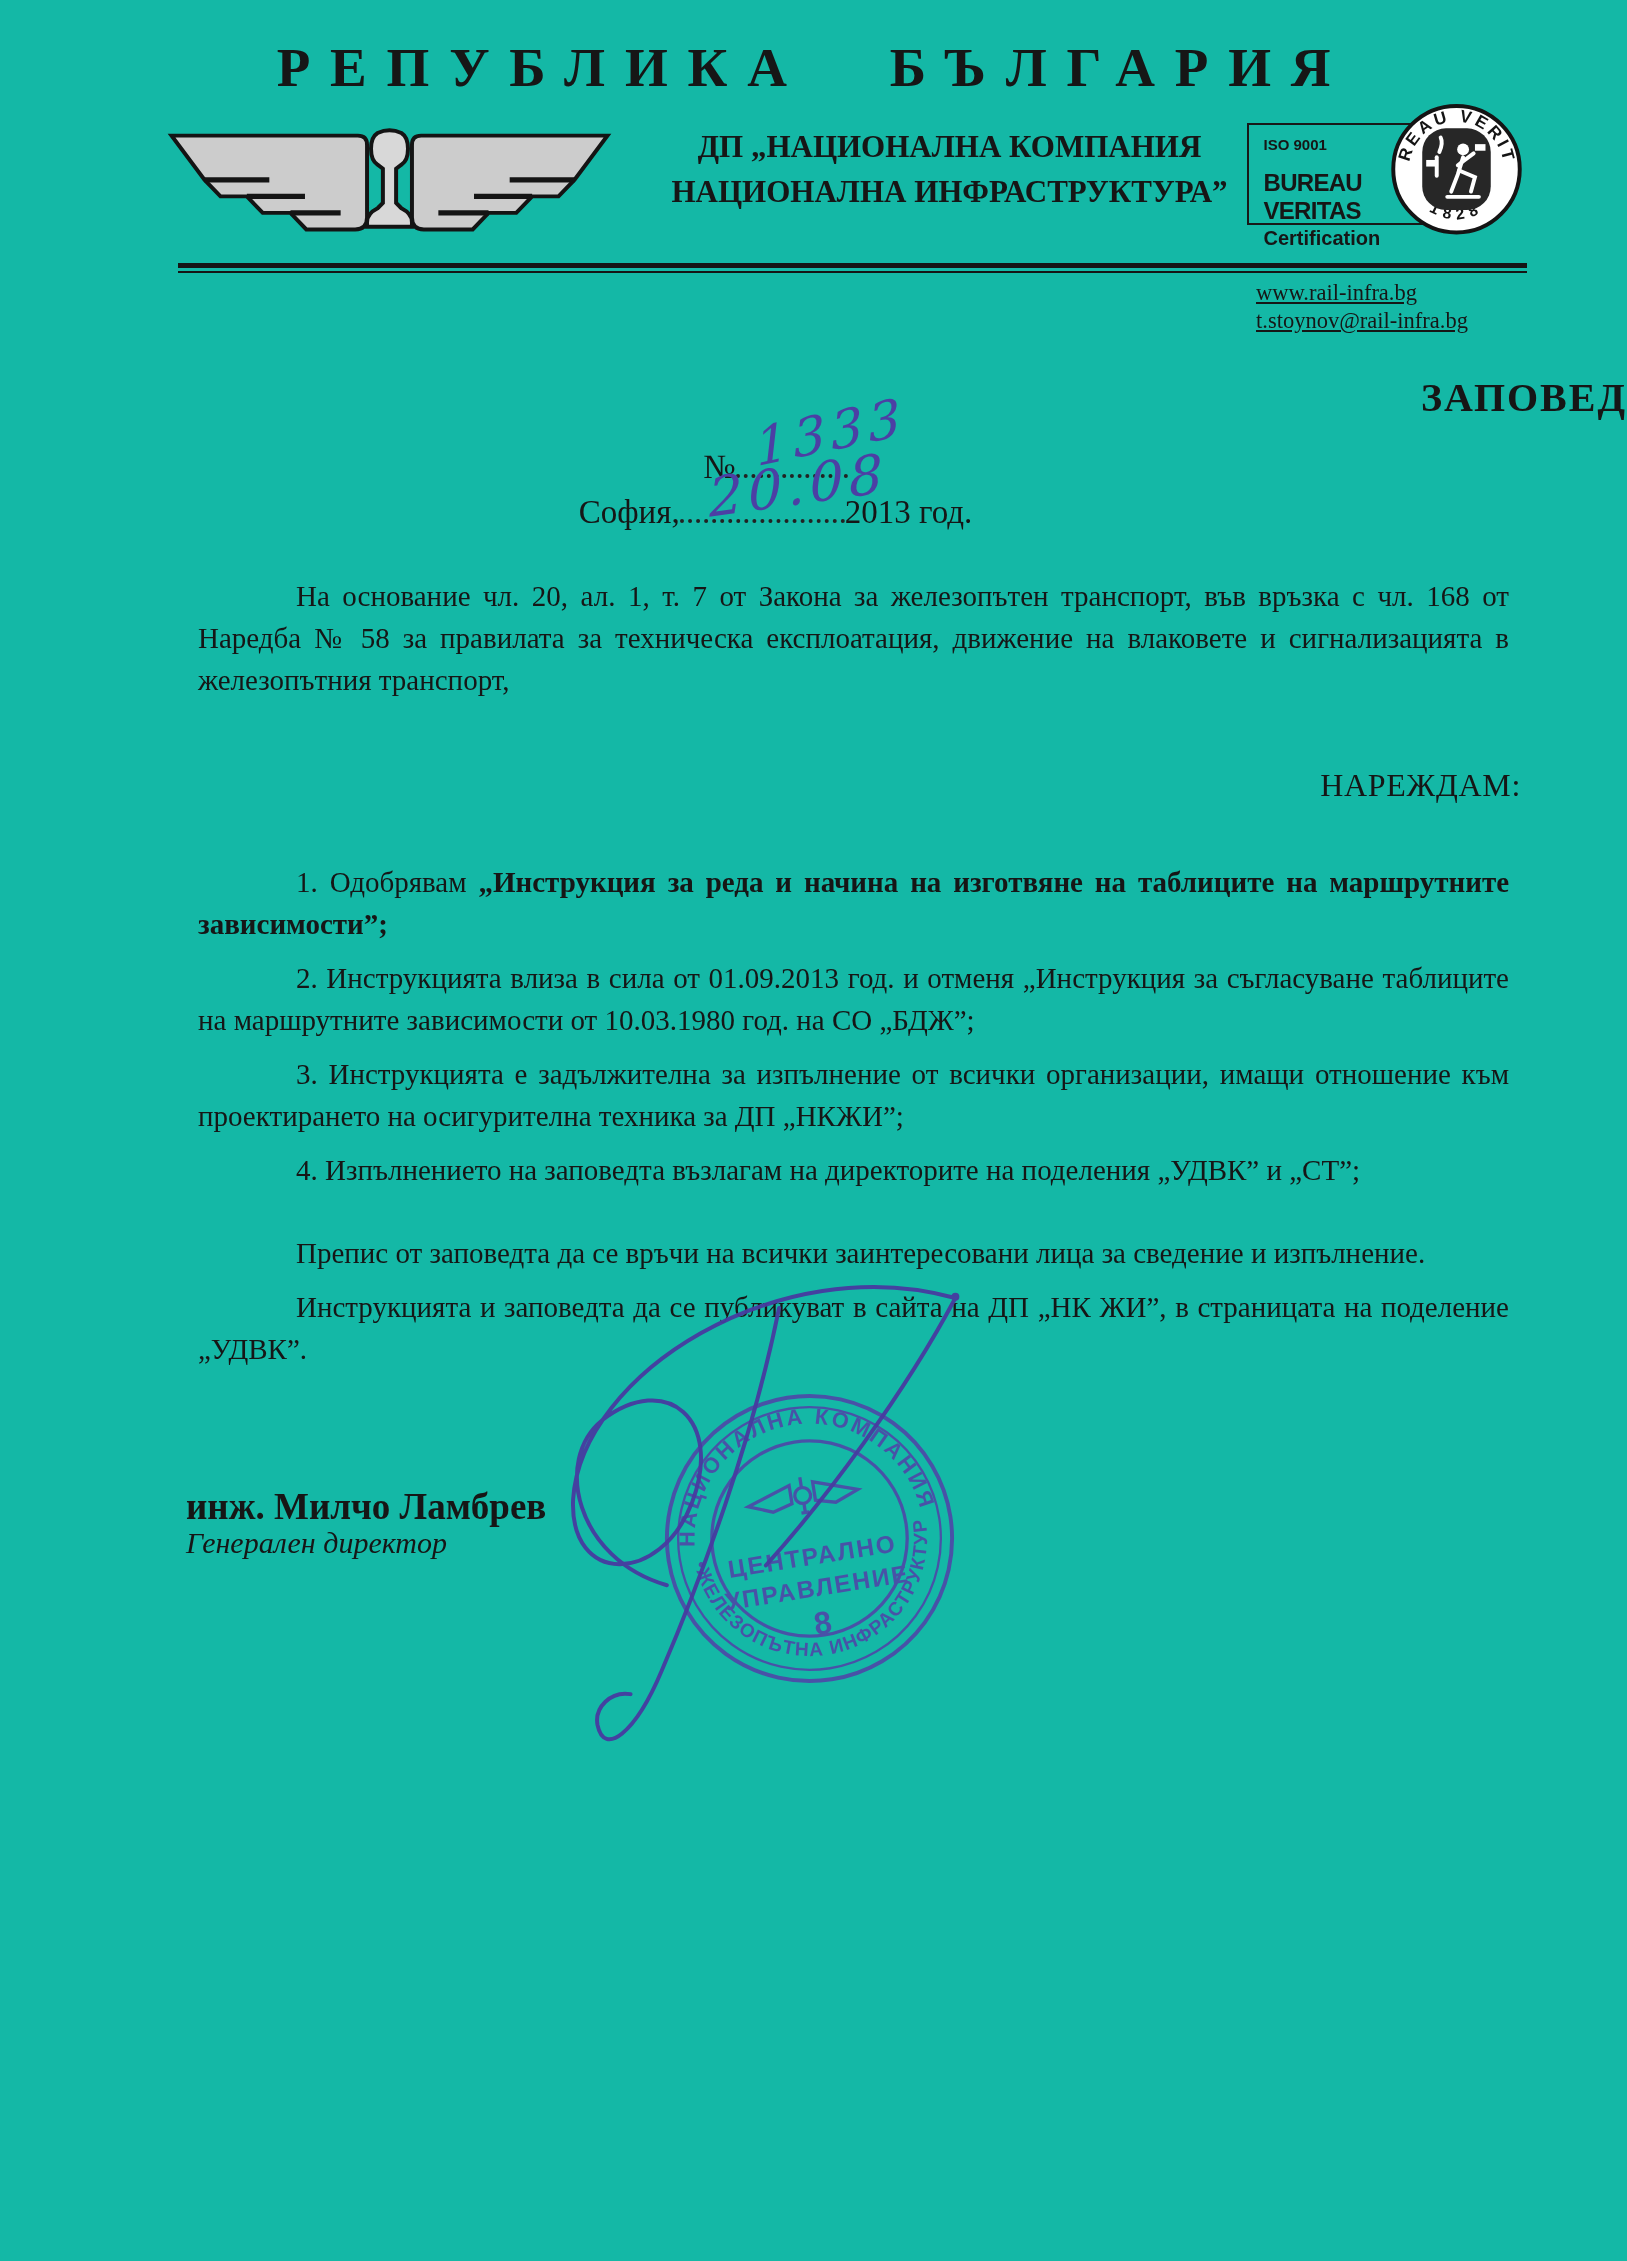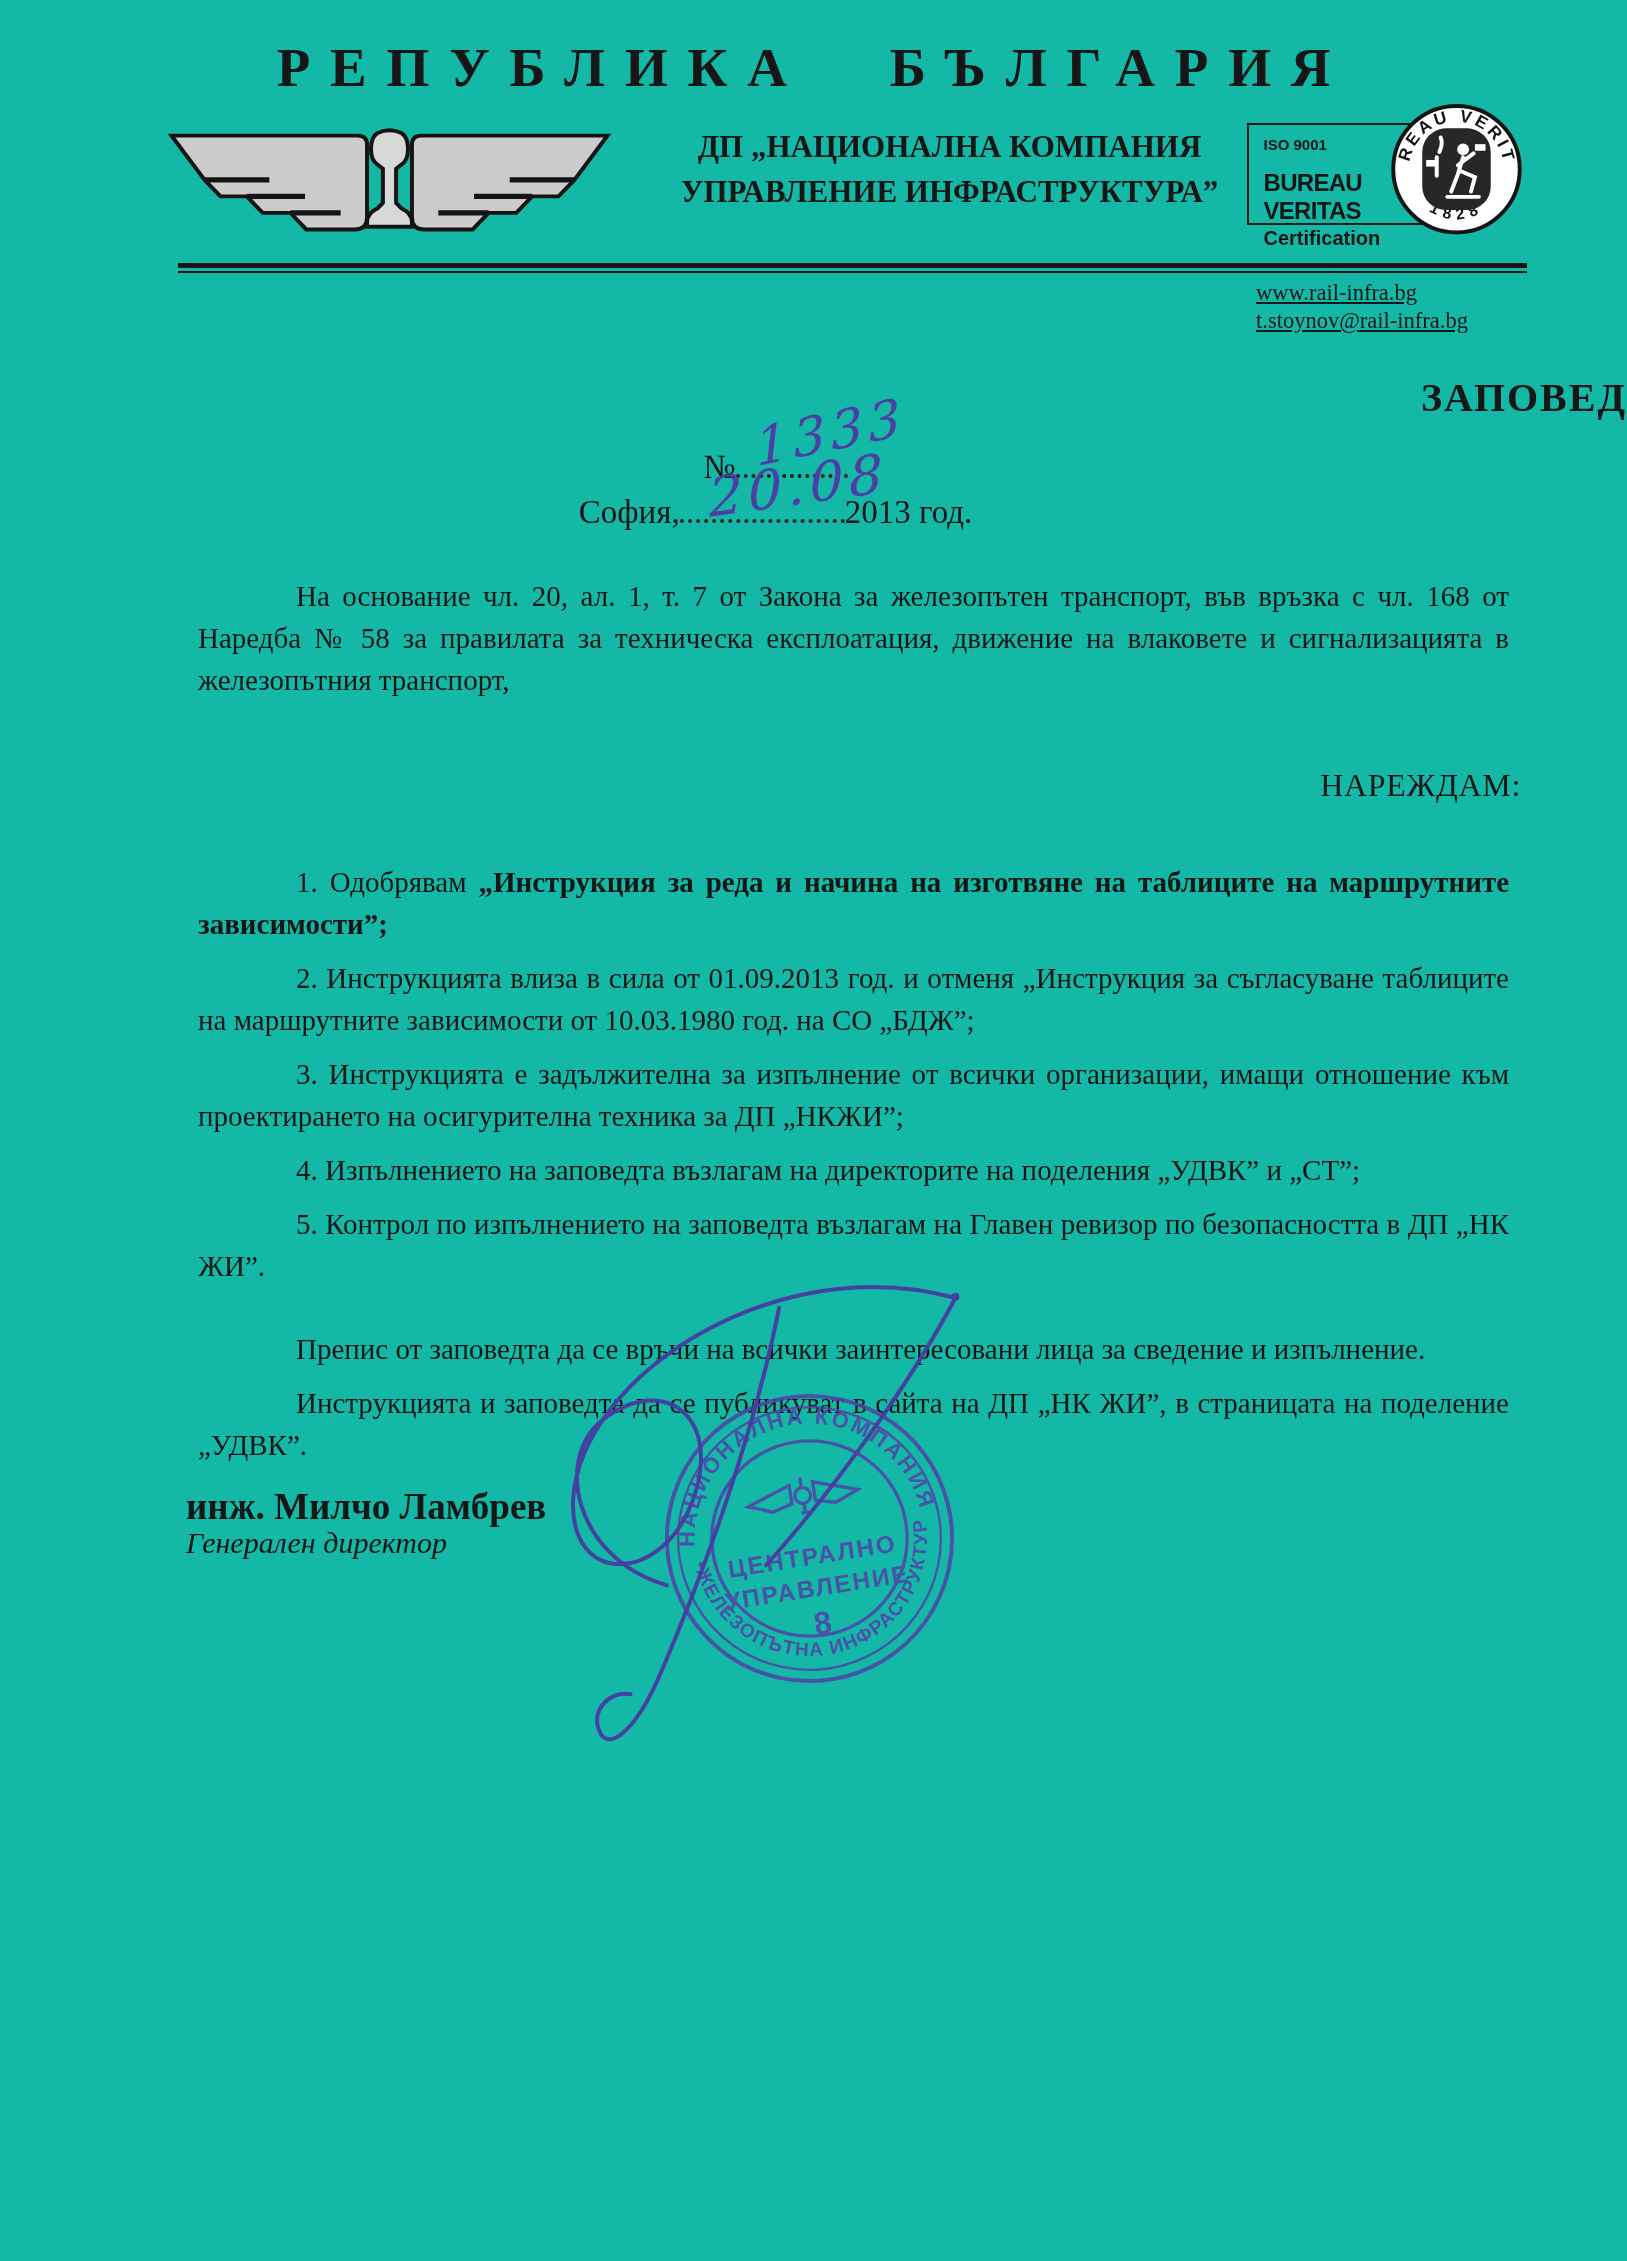--- a/index.html
+++ b/index.html
@@ -74,21 +74,21 @@
         <path d="M 190 133 L 266 133"></path>
       <path d="M 620 83 L 522 83"></path>
         <path d="M 556 108 L 468 108"></path>
         <path d="M 490 133 L 414 133"></path>
     </g>
     <path d="M 322 12 Q 340 4 358 12 Q 368 18 368 36 Q 368 54 358 60 L 350 66 L 350 118 L 358 126 Q 374 134 374 147 L 374 154 L 306 154 L 306 147 Q 306 134 322 126 L 330 118 L 330 66 L 322 60 Q 312 54 312 36 Q 312 18 322 12 Z" fill="#d8d8d8" stroke="#141414" stroke-width="6"></path>
   </svg>
 
   <div class="company">
     <div>ДП „НАЦИОНАЛНА КОМПАНИЯ</div>
-    <div>УПРАВЛЕНИЕ ИНФРАСТРУКТУРА”</div>
+    <div>НАЦИОНАЛНА ИНФРАСТРУКТУРА”</div>
   </div>
 
   <div class="isobox">
     <div class="iso1">ISO 9001</div>
     <div class="iso2">BUREAU VERITAS</div>
     <div class="iso3">Certification</div>
   </div>
 
   <svg class="bvseal" width="139" height="141" viewBox="-105 -105 210 214">
     <circle r="96" fill="#ffffff" stroke="#141414" stroke-width="6"></circle>
@@ -134,21 +134,20 @@
   <div class="hw hw1">1333</div>
   <div class="hw hw2">20.08</div>
 
   <div class="bodytext">
     <p>На основание чл. 20, ал. 1, т. 7 от Закона за железопътен транспорт, във връзка с чл. 168 от Наредба № 58 за правилата за техническа експлоатация, движение на влаковете и сигнализацията в железопътния транспорт,</p>
     <p class="heading">НАРЕЖДАМ:</p>
     <p><span>1. Одобрявам </span><b>„Инструкция за реда и начина на изготвяне на таблиците на маршрутните зависимости”;</b></p>
     <p>2. Инструкцията влиза в сила от 01.09.2013 год. и отменя „Инструкция за съгласуване таблиците на маршрутните зависимости от 10.03.1980 год. на СО „БДЖ”;</p>
     <p>3. Инструкцията е задължителна за изпълнение от всички организации, имащи отношение към проектирането на осигурителна техника за ДП „НКЖИ”;</p>
     <p>4. Изпълнението на заповедта възлагам на директорите на поделения „УДВК” и „СТ”;</p>
-    <p>5. Контрол по изпълнението на заповедта възлагам на Главен ревизор по безопасността в ДП „НК ЖИ”.</p>
     <p class="sp-top">Препис от заповедта да се връчи на всички заинтересовани лица за сведение и изпълнение.</p>
     <p>Инструкцията и заповедта да се публикуват в сайта на ДП „НК ЖИ”, в страницата на поделение „УДВК”.</p>
   </div>
 
   <div class="sig-name">инж. Милчо Ламбрев</div>
   <div class="sig-title">Генерален директор</div>
 
   <svg class="stamp-svg" width="301" height="301" viewBox="-228 -228 456 456">
     <g stroke="#5044a8" fill="none">
       <circle r="216" stroke-width="6"></circle>

